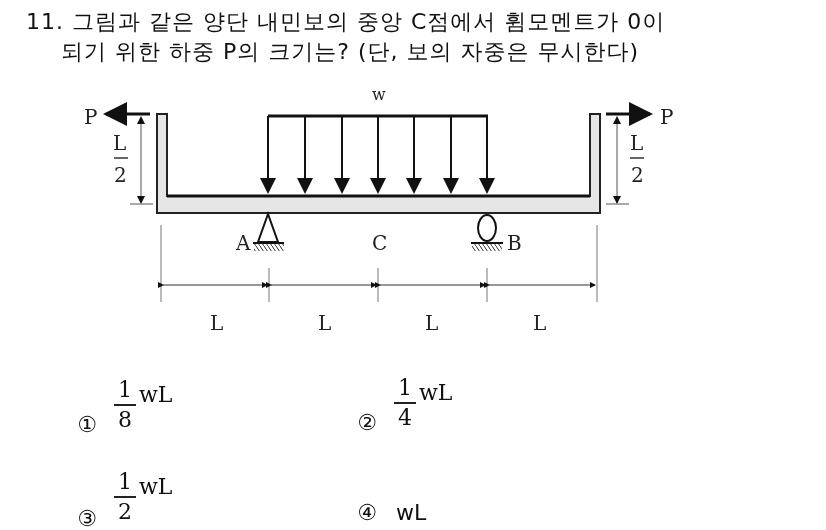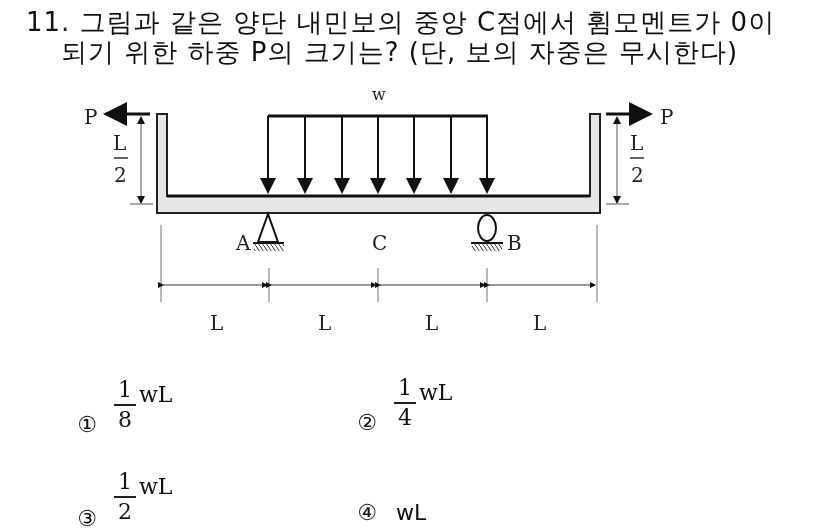--- a/index.html
+++ b/index.html
@@ -1,17 +1,17 @@
 <!DOCTYPE html>
 <html><head>
   <meta charset="utf-8">
   <style>
     html, body { margin: 0; padding: 0; background: #ffffff; }
     body { width: 826px; height: 530px; position: relative; overflow: hidden; font-family: "DejaVu Sans", sans-serif; color: #111; }
-    .qline { position: absolute; font-size: 26px; letter-spacing: 1px; white-space: nowrap; line-height: 26px; text-align: right; }
+    .qline { position: absolute; font-size: 22px; letter-spacing: 1px; white-space: nowrap; line-height: 26px; text-align: right; }
     #q1 { left: 26px; top: 9px; }
     #q2 { left: 61px; top: 39px; }
     svg.diagram { position: absolute; left: 0; top: 0; }
     .lbl { font-family: "DejaVu Serif", serif; font-size: 20px; fill: #222; }
     .choice { position: absolute; display: flex; align-items: center; }
     .circ { font-size: 22px; width: 30px; text-align: center; }
     .frac { display: inline-flex; flex-direction: column; align-items: center; font-family: "DejaVu Serif", serif; font-size: 22px; margin-left: 12px; line-height: 24px; }
     .frac .bar { width: 22px; border-top: 2px solid #222; margin: 2px 0; }
     .rest { font-family: "DejaVu Serif", serif; font-size: 22px; margin-left: 3px; margin-top: -20px; }
     .plain { font-size: 22px; margin-left: 14px; }

